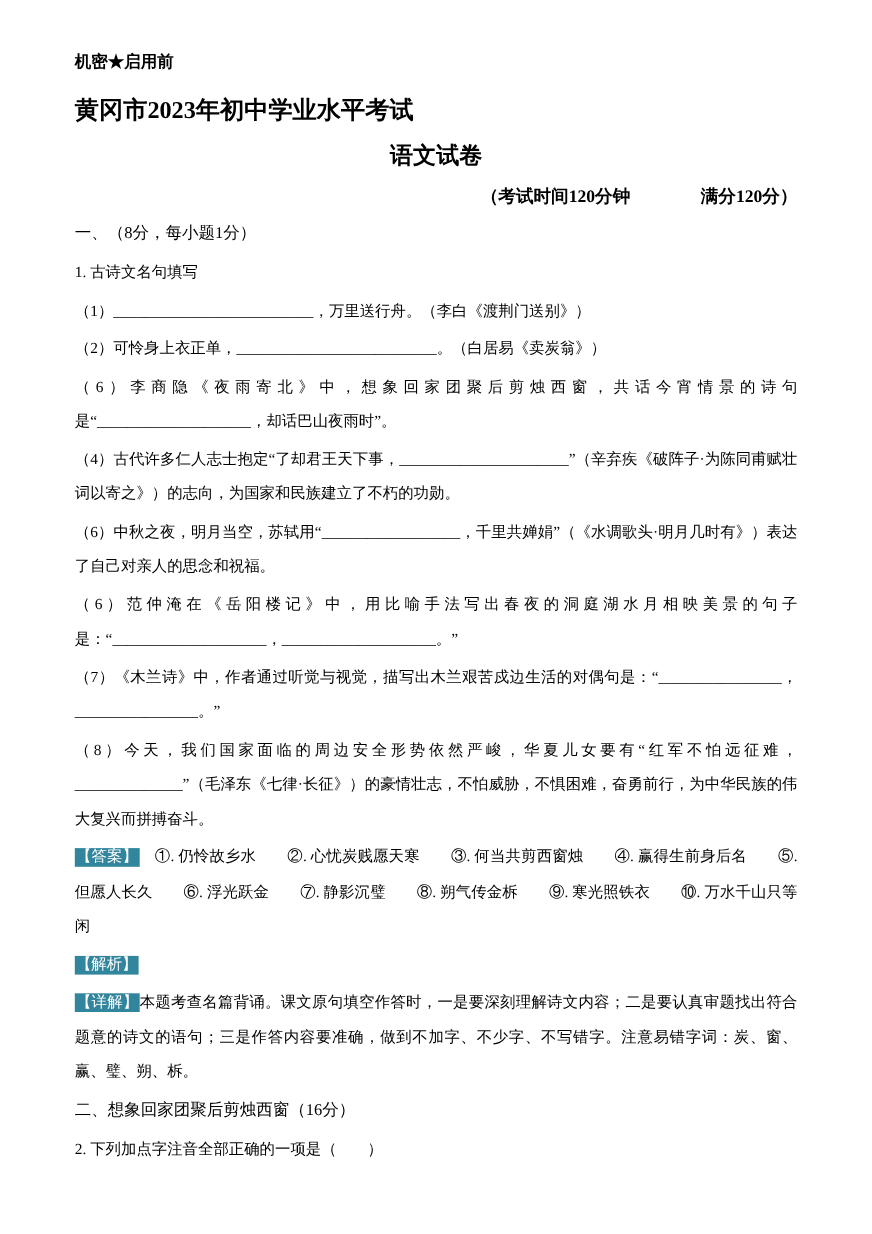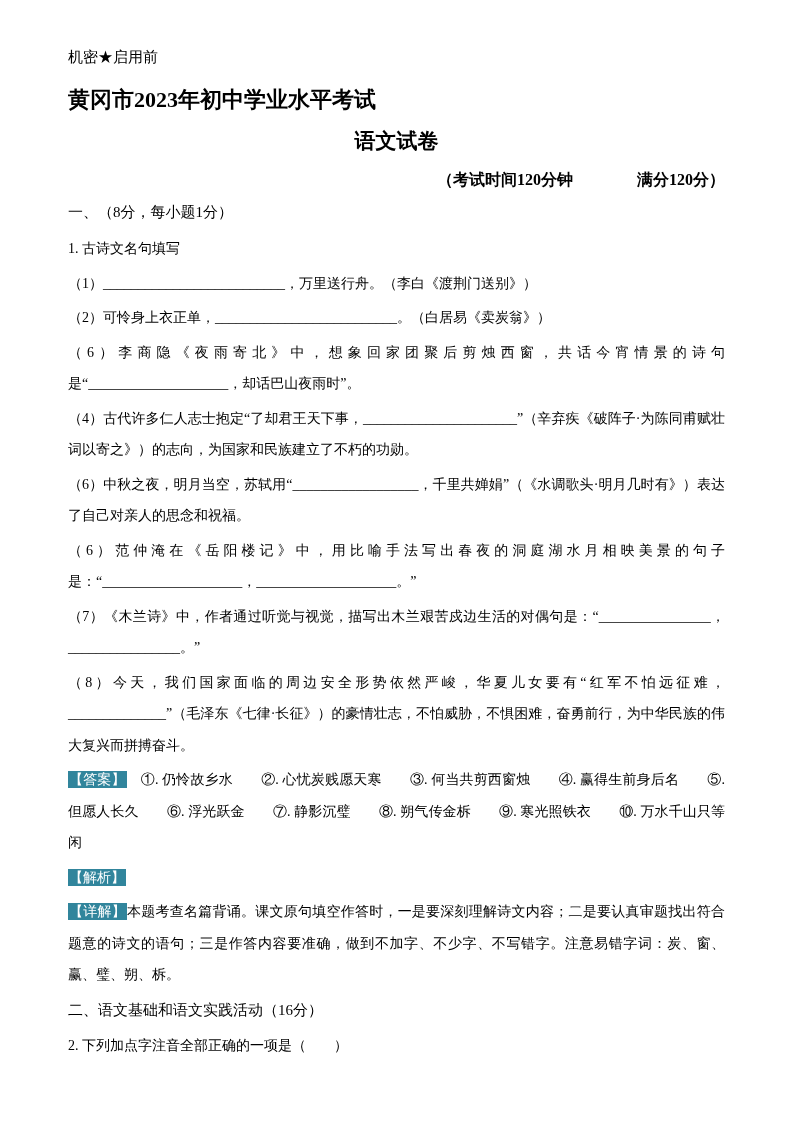--- a/index.html
+++ b/index.html
@@ -12,21 +12,21 @@
       font-family: "Liberation Serif", "DejaVu Serif", serif;
       overflow: hidden;
     }
     .page {
       width: 793px;
       height: 1122px;
       padding: 46px 68px 20px 68px;
     }
     .confidential {
       font-size: 15px;
-      font-weight: normal;
+      font-weight: bold;
       margin: 0 0 6px 0;
       line-height: 1.5;
     }
     .title {
       font-size: 22px;
       font-weight: bold;
       margin: 16px 0 0 0;
       line-height: 1.4;
     }
     .subtitle {
@@ -85,17 +85,17 @@
   <p class="para">（6）范仲淹在《岳阳楼记》中，用比喻手法写出春夜的洞庭湖水月相映美景的句子是：“____________________，____________________。”</p>
   <p class="para">（7）《木兰诗》中，作者通过听觉与视觉，描写出木兰艰苦戍边生活的对偶句是：“________________，________________。”</p>
   <p class="para">（8）今天，我们国家面临的周边安全形势依然严峻，华夏儿女要有“红军不怕远征难，______________”（毛泽东《七律·长征》）的豪情壮志，不怕威胁，不惧困难，奋勇前行，为中华民族的伟大复兴而拼搏奋斗。</p>
 
   <p class="para"><span class="hl">【答案】</span><span>　①. 仍怜故乡水　　②. 心忧炭贱愿天寒　　③. 何当共剪西窗烛　　④. 赢得生前身后名　　⑤. 但愿人长久　　⑥. 浮光跃金　　⑦. 静影沉璧　　⑧. 朔气传金柝　　⑨. 寒光照铁衣　　⑩. 万水千山只等闲</span></p>
 
   <p class="para"><span class="hl">【解析】</span></p>
 
   <p class="para"><span class="hl">【详解】</span><span>本题考查名篇背诵。课文原句填空作答时，一是要深刻理解诗文内容；二是要认真审题找出符合题意的诗文的语句；三是作答内容要准确，做到不加字、不少字、不写错字。注意易错字词：炭、窗、赢、璧、朔、柝。</span></p>
 
-  <p class="para section-heading">二、语文基础和语文实践活动（16分）</p>
+  <p class="para section-heading">二、想象回家团聚后剪烛西窗（16分）</p>
 
   <p class="para">2. 下列加点字注音全部正确的一项是（　　）</p>
 
 </div>
 
 </body></html>

